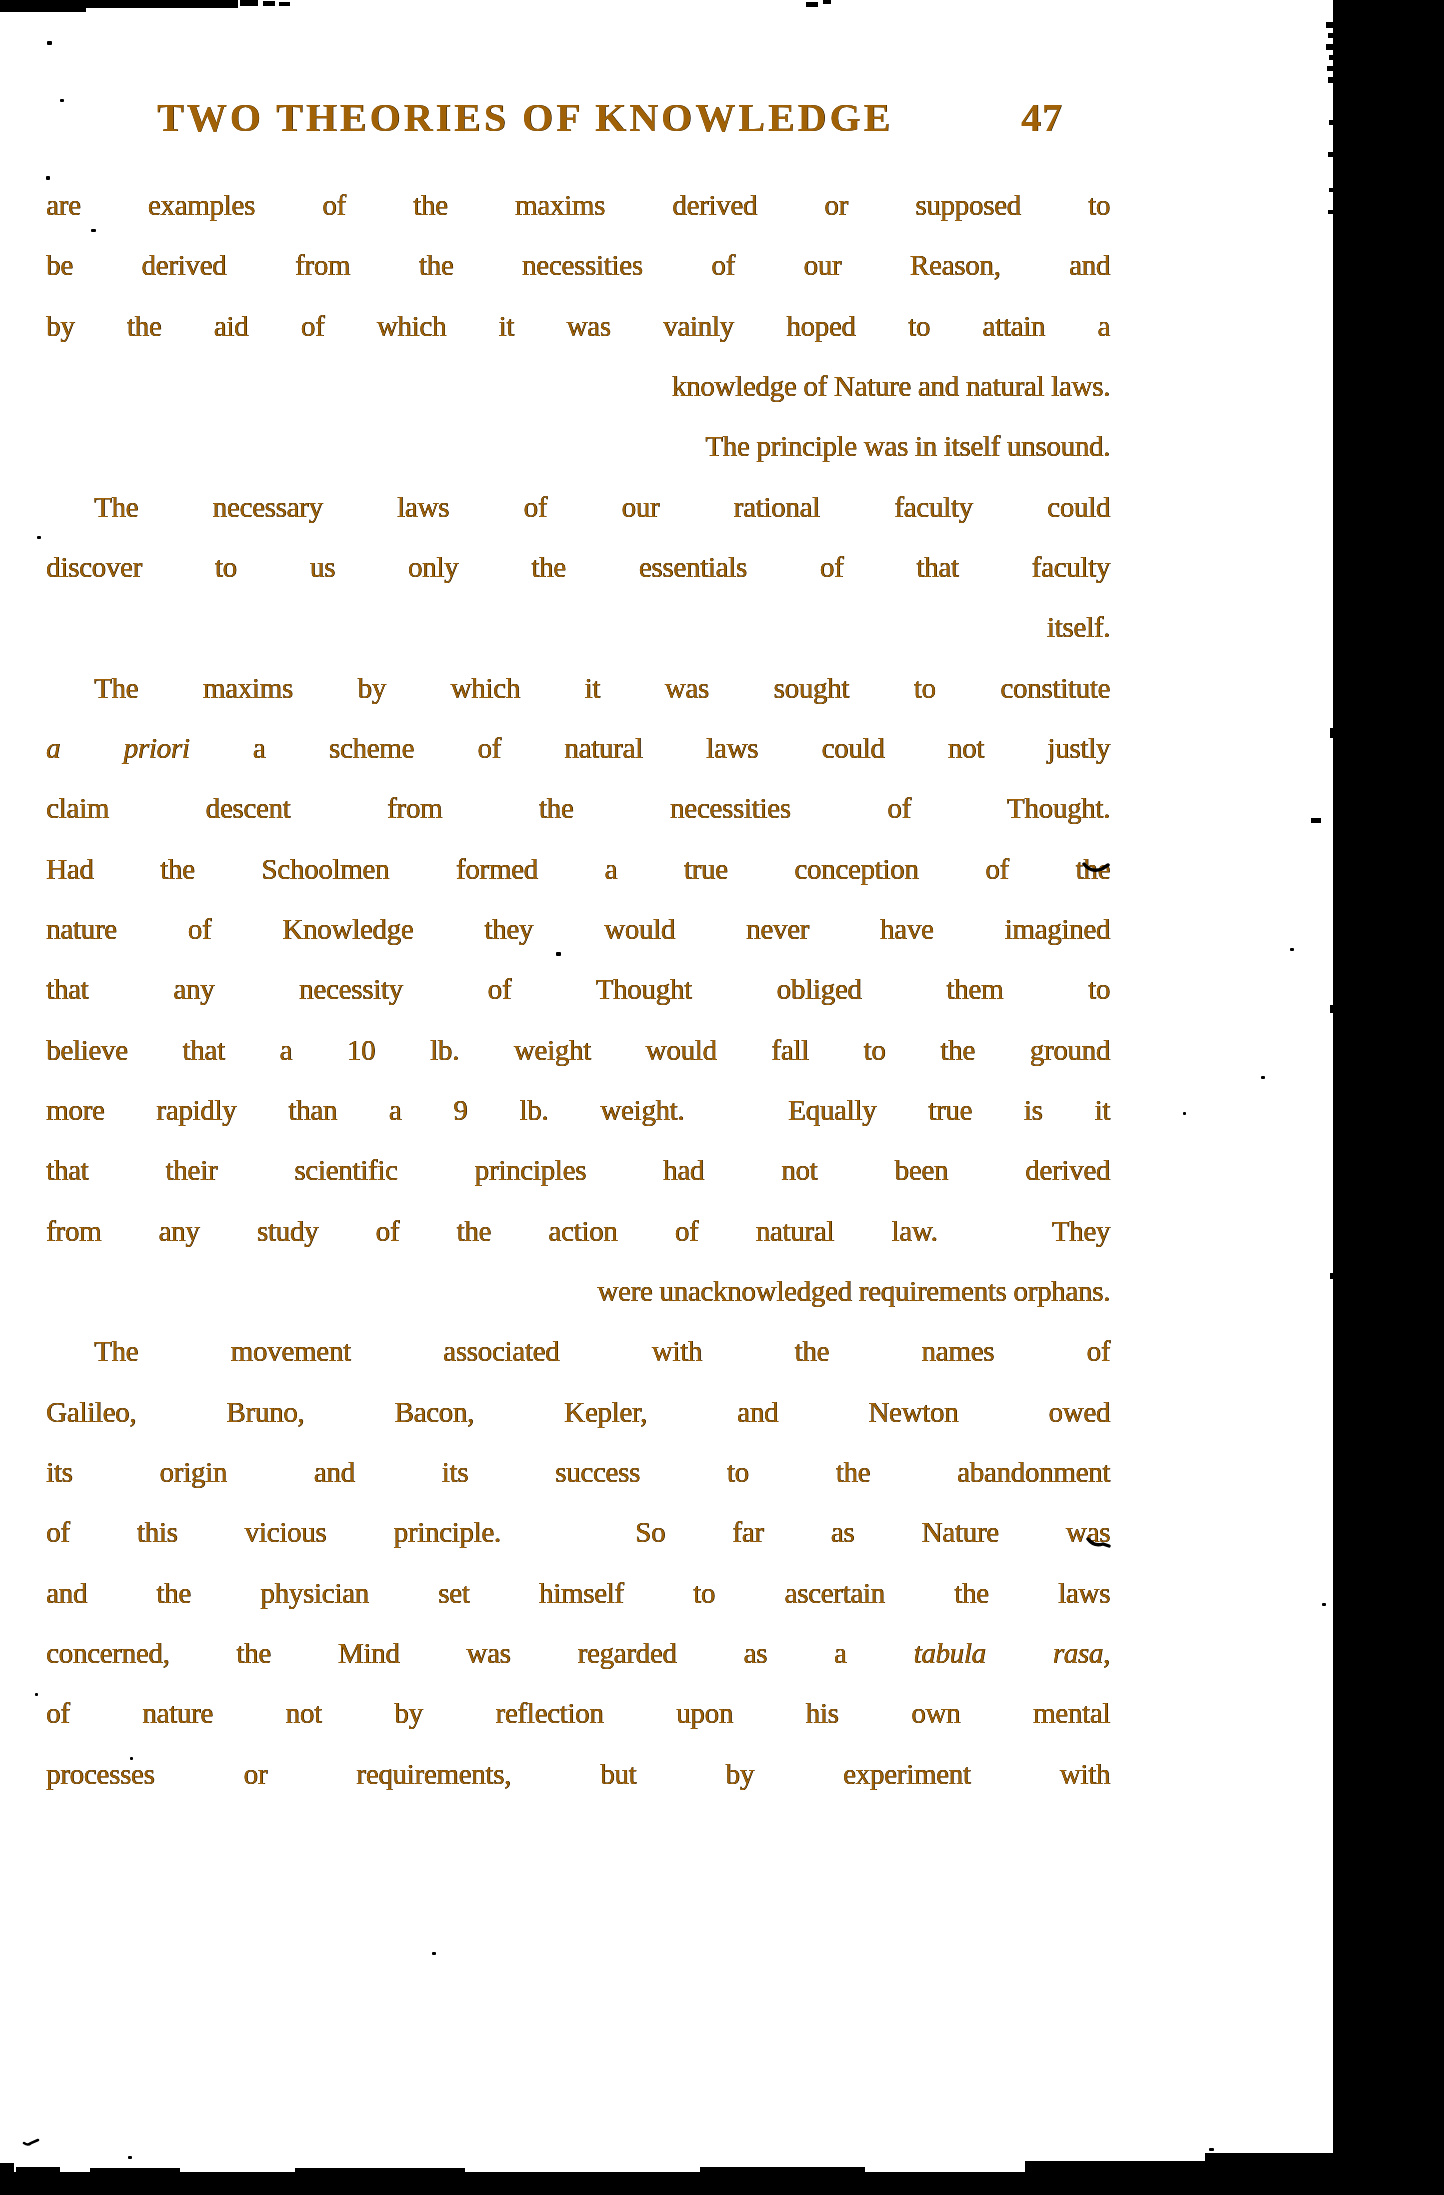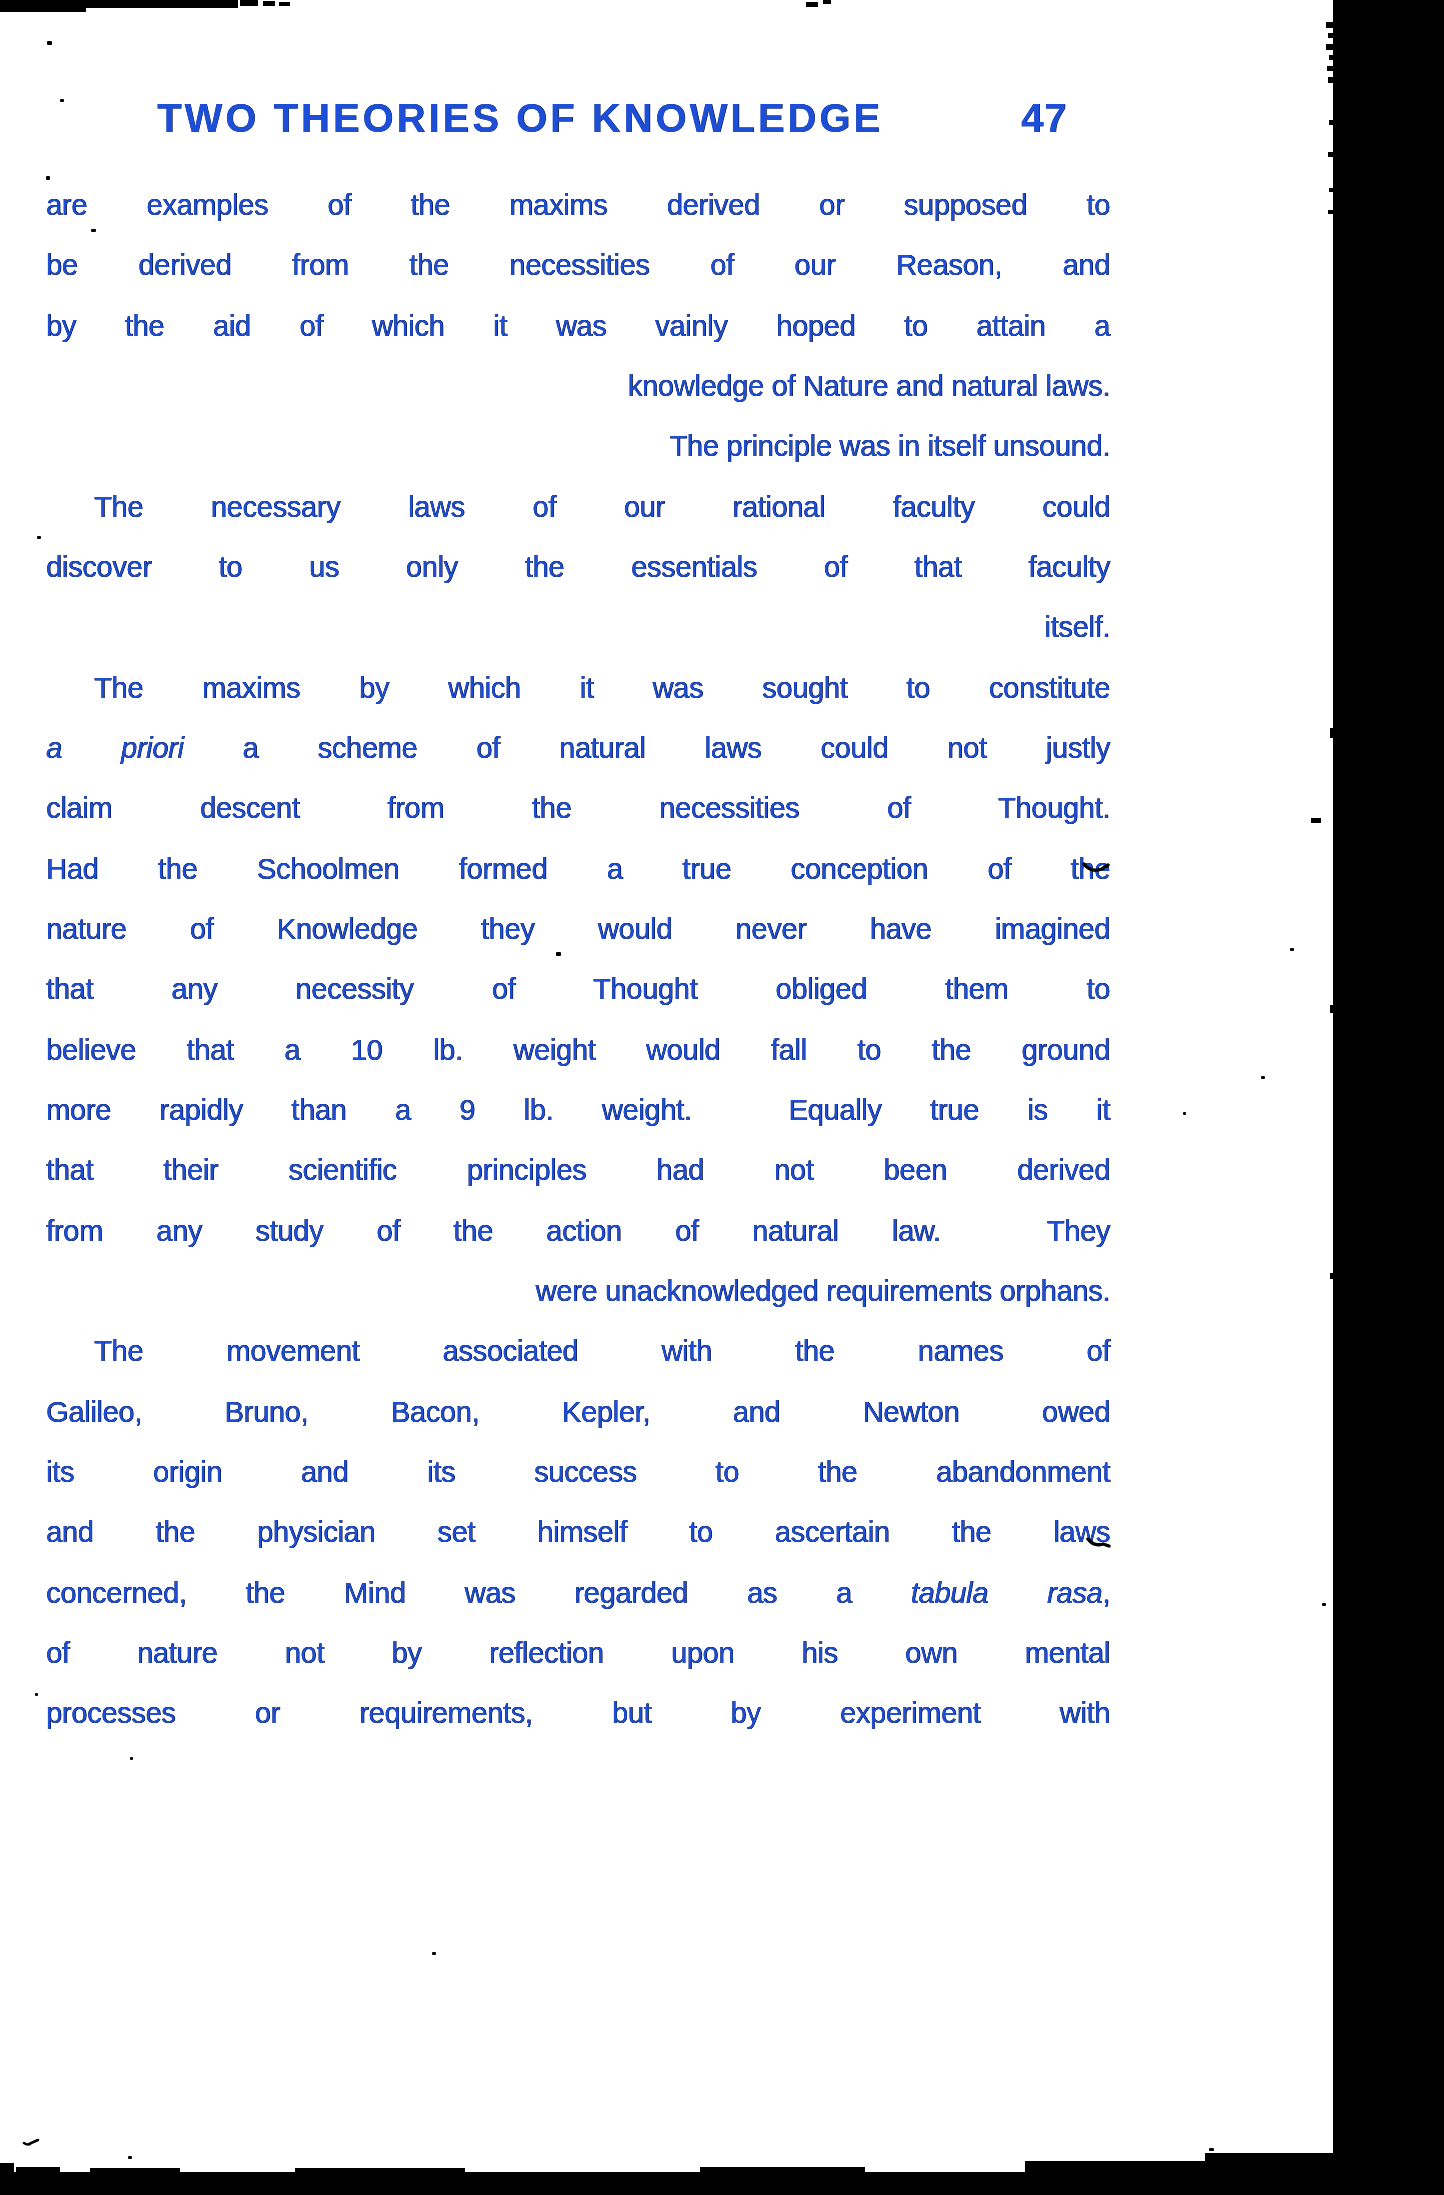--- a/index.html
+++ b/index.html
@@ -1,18 +1,18 @@
 <!DOCTYPE html>
 <html><head>
 <meta charset="utf-8">
 <style>
   html,body{margin:0;padding:0;background:#ffffff;}
   .page{
     position:relative;width:1444px;height:2195px;background:#fff;overflow:hidden;
-    font-family:Liberation Sans, sans-serif;color:#1d4ed8;
+    font-family:Liberation Serif, serif;color:#a16207;
   }
   
   .running-head{position:absolute;top:94px;left:0;width:1444px;height:48px;
     font-weight:bold;font-size:40px;line-height:48px;letter-spacing:3px;
     text-shadow:0.4px 0 0 #000;}
   .rh-title{position:absolute;left:157px;top:0;white-space:nowrap;}
   .rh-num{position:absolute;left:1021px;top:0;letter-spacing:1px;}
   
   .body-text{position:absolute;left:46px;top:175px;width:1064px;
     font-size:29px;line-height:60.33px;letter-spacing:-0.3px;
@@ -52,20 +52,21 @@
       <div class="line"><span>nature of Knowledge they would never have imagined</span></div>
       <div class="line"><span>that any necessity of Thought obliged them to</span></div>
       <div class="line"><span>believe that a 10 lb. weight would fall to the ground</span></div>
       <div class="line"><span>more rapidly than a 9 lb. weight.  Equally true is it</span></div>
       <div class="line"><span>that their scientific principles had not been derived</span></div>
       <div class="line"><span>from any study of the action of natural law.  They</span></div>
       <div class="line final"><span>were unacknowledged requirements orphans.</span></div>
       <div class="line indent"><span>The movement associated with the names of</span></div>
       <div class="line"><span>Galileo, Bruno, Bacon, Kepler, and Newton owed</span></div>
       <div class="line"><span>its origin and its success to the abandonment</span></div>
+      <div class="line"><span>of this vicious principle.  So far as Nature was</span></div>
       <div class="line"><span>and the physician set himself to ascertain the laws</span></div>
       <div class="line"><span>concerned, the Mind was regarded as a </span><span class="it">tabula rasa</span><span>,</span></div>
       <div class="line"><span>of nature not by reflection upon his own mental</span></div>
       <div class="line"><span>processes or requirements, but by experiment with</span></div>
     </div>
 
   <svg class="tick" style="left:1082px;top:860px" width="28" height="18" viewBox="0 0 28 18">
     <path d="M2 4 Q9 13 20 9 L26 5" stroke="#000" stroke-width="3.4" fill="none" stroke-linecap="round"></path>
   </svg>
   <svg class="tick" style="left:1086px;top:1534px" width="26" height="18" viewBox="0 0 26 18">

